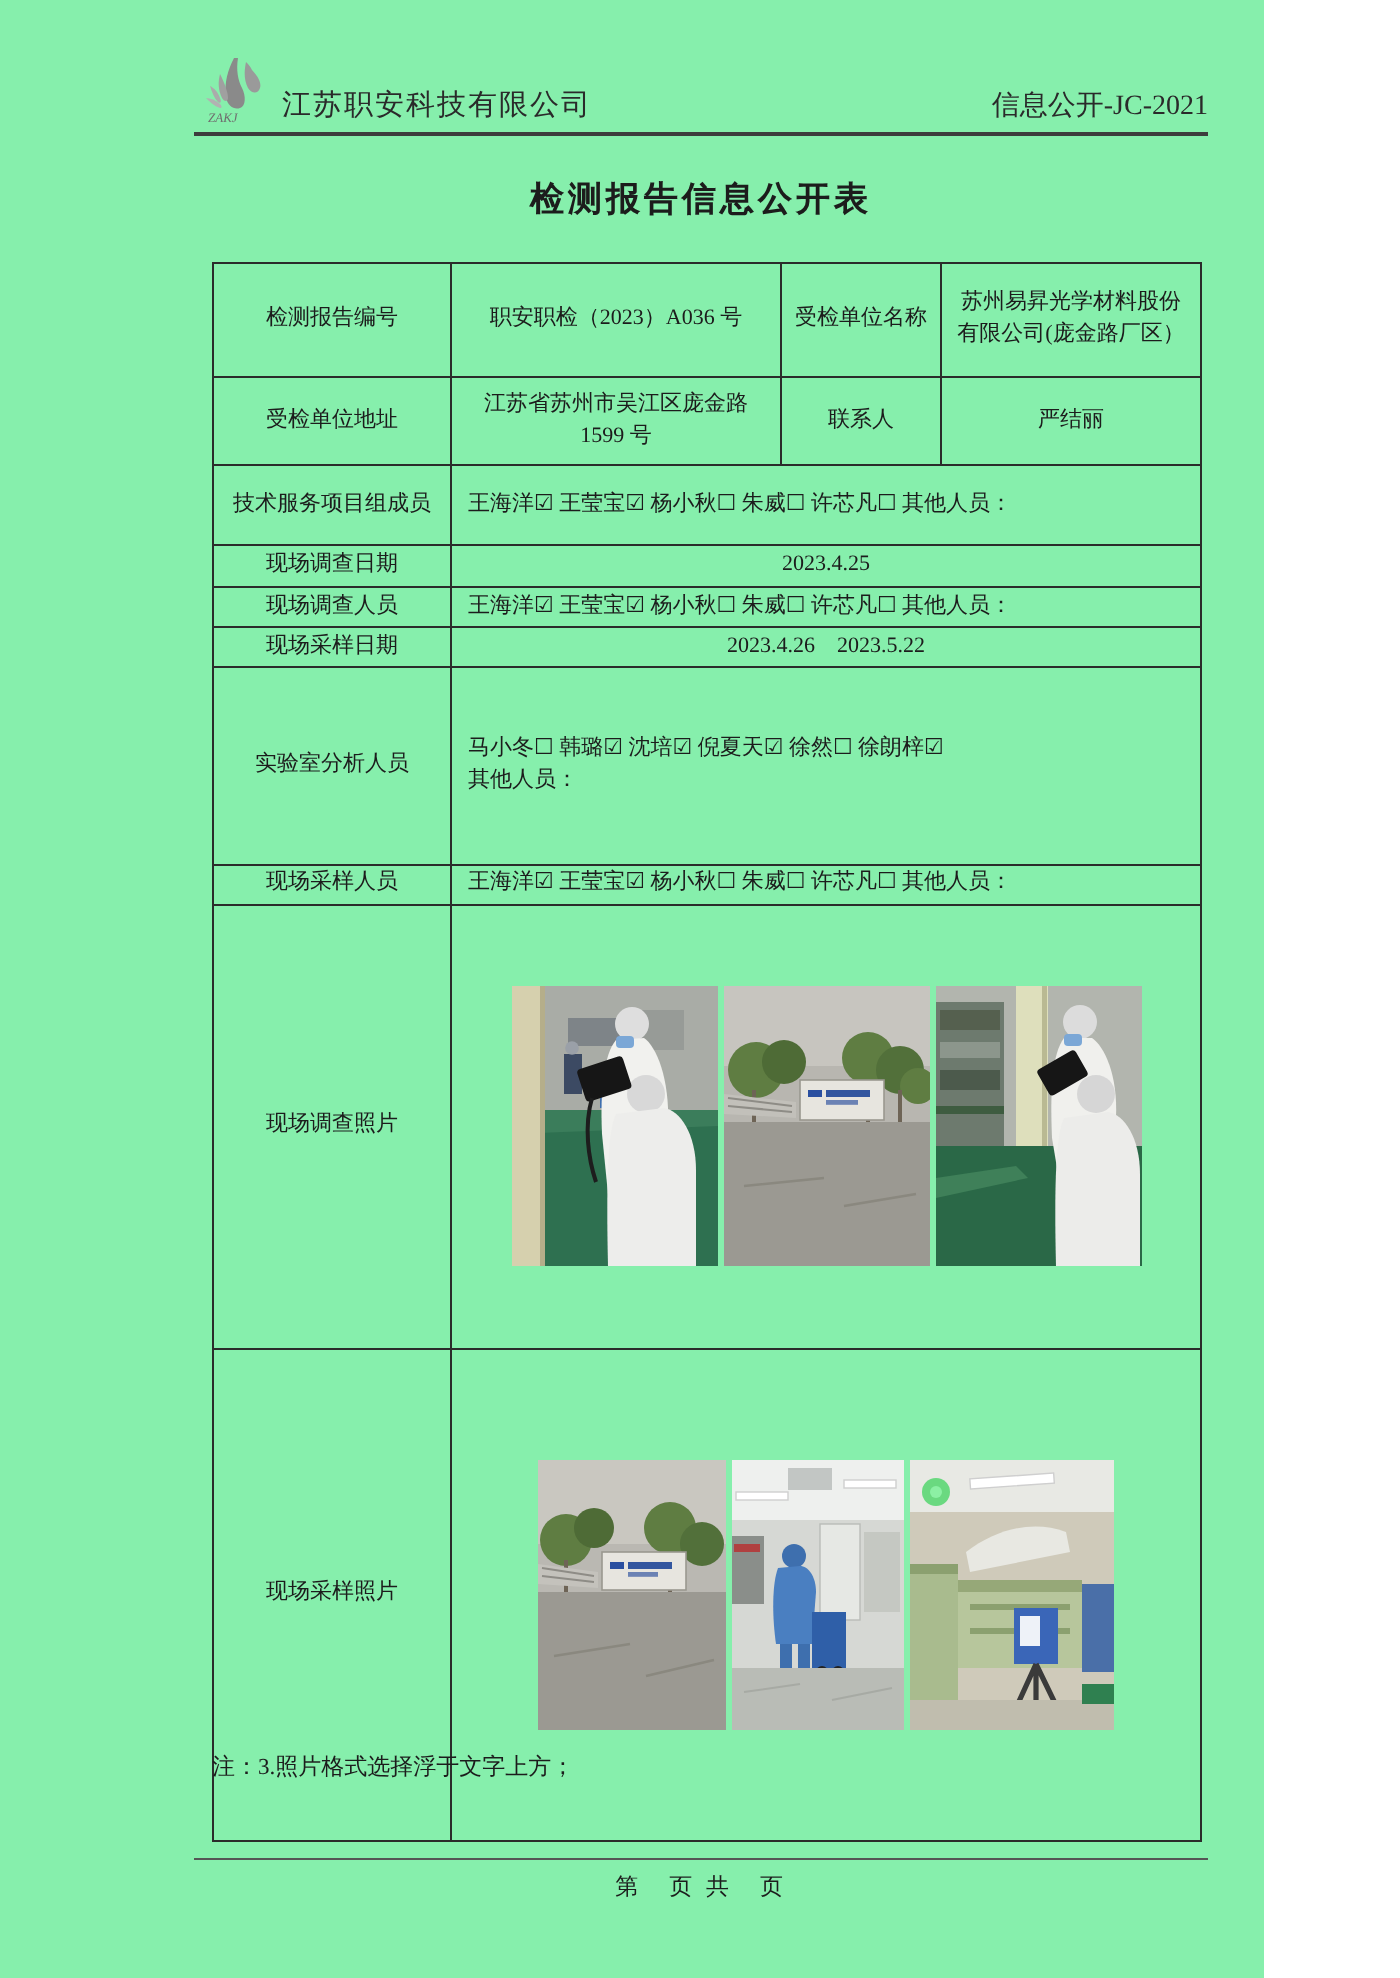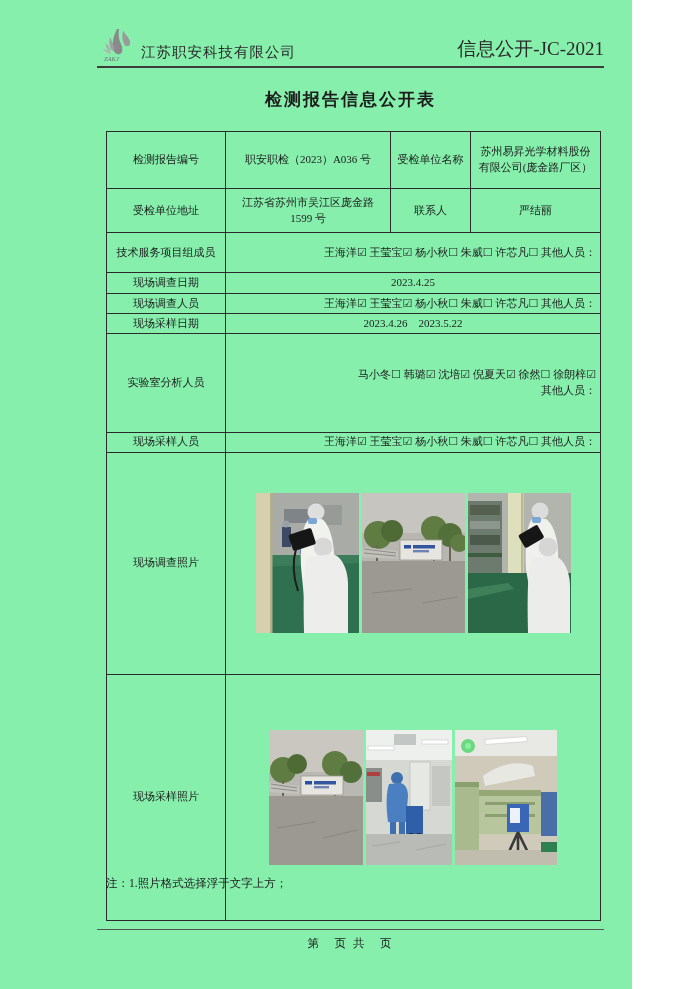--- a/index.html
+++ b/index.html
@@ -7,34 +7,34 @@
          font-family:"Liberation Serif","DejaVu Serif",serif; color:#1c1c1c; }
   .page { position:relative; width:632px; height:989px; background:#86efac; overflow:hidden; }
 
   
   .hdr { position:absolute; left:97px; top:26px; width:507px; height:42px;
          display:flex; align-items:flex-end; justify-content:space-between;
          border-bottom:2px solid #3d3d3d; padding-bottom:3px; }
   .hdr-left { display:flex; align-items:flex-end; gap:2px; }
   .logo { width:42px; height:36px; }
   .company { font-size:14.5px; letter-spacing:1px; color:#2a2a2a; padding-bottom:1px; }
-  .doccode { font-size:19px; color:#2a2a2a; padding-bottom:1px; }
+  .doccode { font-size:14px; color:#2a2a2a; padding-bottom:1px; }
 
   
   .title { position:absolute; left:97px; top:88px; width:507px; text-align:center;
            font-size:17px; font-weight:bold; letter-spacing:2px; }
 
   
   table.main { position:absolute; left:106px; top:131px; width:494px;
                border-collapse:collapse; table-layout:fixed; font-size:11px; }
   td { border:1px solid #2b2b2b; vertical-align:middle; line-height:1.45;
        white-space:pre-wrap; overflow:hidden; }
   td.lbl { text-align:center; padding:1px 4px; }
   td.val-c { text-align:center; padding:1px 6px; }
-  td.val-l { text-align:right; padding:1px 4px 1px 8px; }
+  td.val-l { text-align:left; padding:1px 4px 1px 8px; }
   .photo-cell { vertical-align:middle; }
   .photo-strip { display:flex; justify-content:center; align-items:center; gap:3px; }
   .photo { flex:0 0 auto; display:block; }
 
   
   .note { position:absolute; left:106px; top:876px; font-size:11.5px; }
   .footer-rule { position:absolute; left:97px; top:929px; width:507px; border-top:1.5px solid #555; }
   .footer-text { position:absolute; left:97px; top:936px; width:507px; text-align:center;
                  font-size:11.5px; letter-spacing:2px; }
 </style>
@@ -240,18 +240,18 @@
             <path d="M63 102 L48 135 M63 102 L63 135 M63 102 L79 135" stroke="#3a3a3a" stroke-width="2.6" fill="none"></path>
             <rect x="0" y="120" width="102" height="15" fill="#c0bdae"></rect>
             <rect x="86" y="112" width="16" height="10" fill="#2f8050"></rect>
           </svg>
         </div>
       </td>
     </tr>
   </tbody>
     </table>
 
-  <div class="note">注：1.照片格式选择浮于文字上方；</div>
+  <div class="note">注：3.照片格式选择浮于文字上方；</div>
 
   <div class="footer-rule"></div>
   <div class="footer-text">第　页 共　页</div>
 
 </div>
 
 </body></html>

